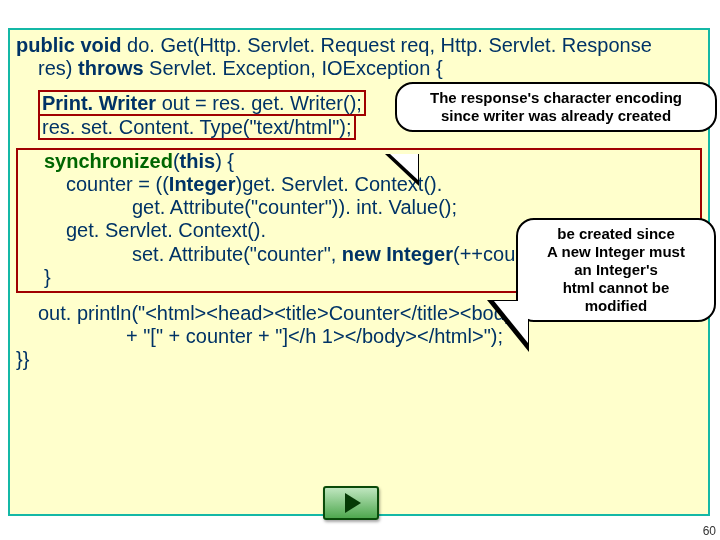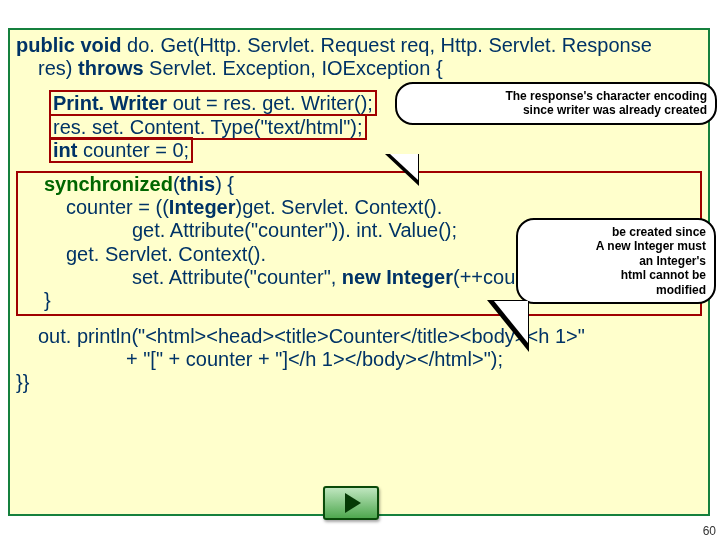--- a/index.html
+++ b/index.html
@@ -19,65 +19,65 @@
     width: 720px;
     height: 540px;
     background: #fff;
   }
   .panel {
     position: absolute;
     left: 8px;
     top: 28px;
     width: 702px;
     height: 488px;
-    border: 2px solid #15803d;
+    border: 2px solid #14b8a6;
     background: #ffffcc;
     box-sizing: border-box;
   }
   .codearea {
     position: relative;
     padding: 4px 6px 0 6px;
     font-family: Arial, Helvetica, sans-serif;
     font-size: 20px;
     color: #003366;
     line-height: 1.06;
   }
   .line {
     margin: 0;
     padding: 1px 0;
     white-space: pre-wrap;
   }
   .hl {
     display: inline;
     border: 2px solid #a00000;
     padding: 0 2px;
-    margin: -1px 11px;
+    margin: -1px 0;
   }
   .hlblock {
     border: 2px solid #a00000;
     padding: 0px 4px 2px 4px;
     margin: 9px 0;
   }
   .kw { font-weight: 700; }
   .kwgreen { font-weight: 700; color: #006600; }
   .ind1 { padding-left: 22px; }
   .ind2 { padding-left: 44px; }
   .ind3 { padding-left: 110px; }
   .spacer { height: 12px; }
 
   .callout {
     position: absolute;
     background: #fff;
     border: 2px solid #000;
     border-radius: 18px;
     padding: 5px 8px;
-    font-size: 12px;
+    font-size: 15px;
     font-weight: 700;
     color: #000;
-    text-align: right;
+    text-align: center;
     line-height: 1.2;
     z-index: 20;
   }
   .callout1 { left: 395px; top: 82px; width: 302px; }
   .callout2 { left: 516px; top: 218px; width: 180px; }
 
   .tail {
     position: absolute;
     width: 0;
     height: 0;
@@ -147,21 +147,20 @@
   <div class="panel">
     <div class="codearea">
 
       <p class="line"><span class="kw">public void</span><span> do. Get(Http. Servlet. Request req, Http. Servlet. Response</span></p>
       <p class="line ind1"><span>res) </span><span class="kw">throws</span><span> Servlet. Exception, IOException {</span></p>
 
       <div class="spacer"></div>
 
       <p class="line ind1"><span class="hl"><span class="kw">Print. Writer</span><span> out = res. get. Writer();</span></span></p>
       <p class="line ind1"><span class="hl">res. set. Content. Type("text/html");</span></p>
-      <p class="line ind1"><span class="hl"><span class="kw">int</span><span> counter = 0;</span></span></p>
 
       <div class="hlblock">
         <p class="line ind1"><span class="kwgreen">synchronized</span><span>(</span><span class="kw">this</span><span>) {</span></p>
         <p class="line ind2"><span>counter = ((</span><span class="kw">Integer</span><span>)get. Servlet. Context().</span></p>
         <p class="line ind3">get. Attribute("counter")). int. Value();</p>
         <p class="line ind2">get. Servlet. Context().</p>
         <p class="line ind3"><span>set. Attribute("counter", </span><span class="kw">new Integer</span><span>(++counter));</span></p>
         <p class="line ind1">}</p>
       </div>
 

